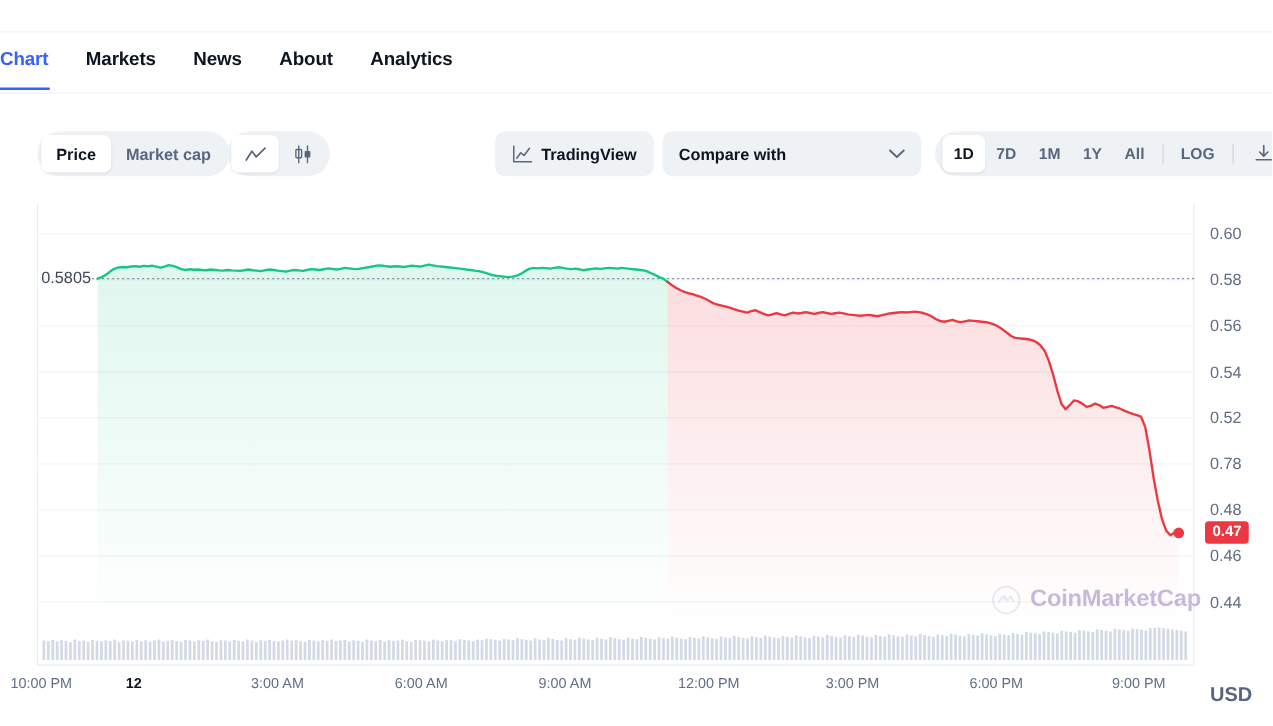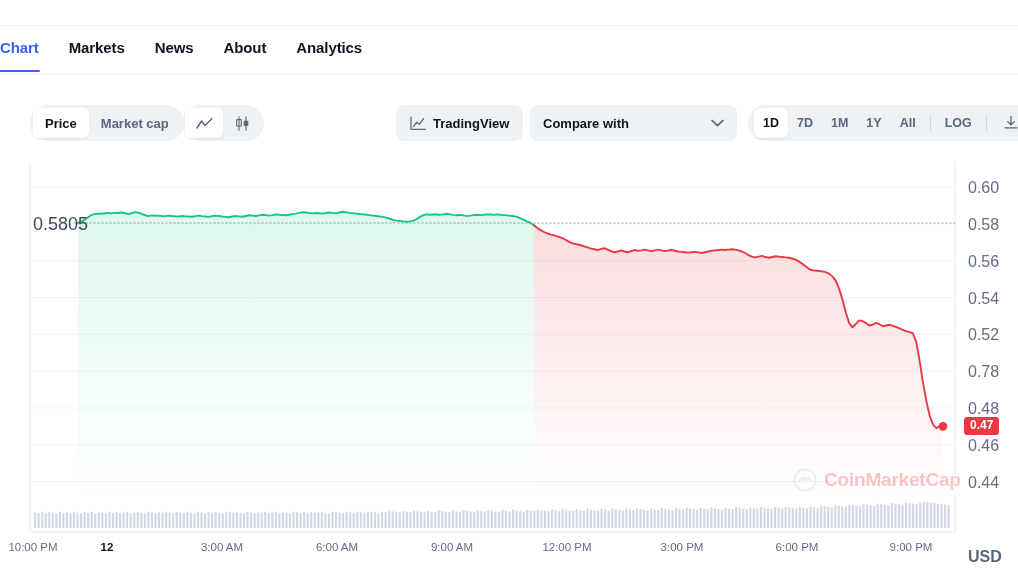--- a/index.html
+++ b/index.html
@@ -72,48 +72,48 @@
   #range-seg .seg-btn { padding: 0 9px; font-size: 12.5px; font-weight: 700; }
   .seg-div { width: 1px; height: 16px; background: #cfd6e4; margin: 0 5px; }
 
   svg.glyph { display: block; }
 
   
   .chart-wrap { position: absolute; left: 0; top: 160px; width: 1018px; height: 421px; }
   .chart-svg { position: absolute; left: 0; top: 0; }
 
   .y-label {
-    position: absolute; font-size: 16px; color: #616e85;
+    position: absolute; font-size: 13px; color: #616e85;
     font-family: "Liberation Sans", sans-serif; white-space: nowrap;
   }
   .x-label {
     position: absolute; font-size: 11.5px; color: #616e85; white-space: nowrap;
     transform: translateX(-50%);
   }
   .x-label.bold { color: #0d1421; font-weight: 700; }
 
   #price-badge {
     position: absolute; background: #ea3943; color: #fff;
     font-size: 12px; font-weight: 700; border-radius: 3px;
     padding: 2px 6px 3px 6px; line-height: 13px; white-space: nowrap;
   }
   #ref-price-label {
-    position: absolute; font-size: 18px; color: #3f4a5e; white-space: nowrap;
+    position: absolute; font-size: 13px; color: #3f4a5e; white-space: nowrap;
   }
   #currency-label {
     position: absolute; font-size: 16px; font-weight: 700; color: #58667e;
   }
 
   
   .watermark {
     position: absolute; display: flex; align-items: center; gap: 7px;
     opacity: .30; pointer-events: none; user-select: none;
   }
   .watermark .wm-text {
-    font-size: 19px; font-weight: 700; color: #ef4444; letter-spacing: -0.2px;
+    font-size: 19px; font-weight: 700; color: #4c1d95; letter-spacing: -0.2px;
   }
 </style>
 </head>
 <body>
 
 <div class="page">
 
   <div class="top-rule"></div>
 
   <div class="tabbar">

